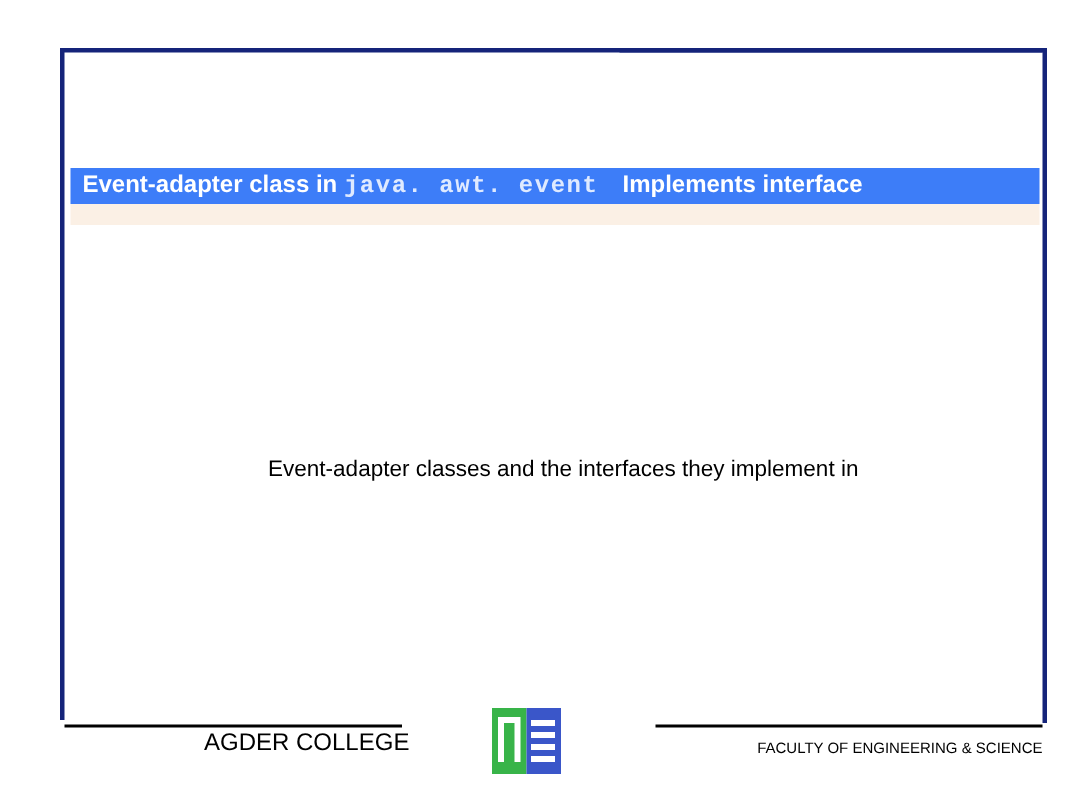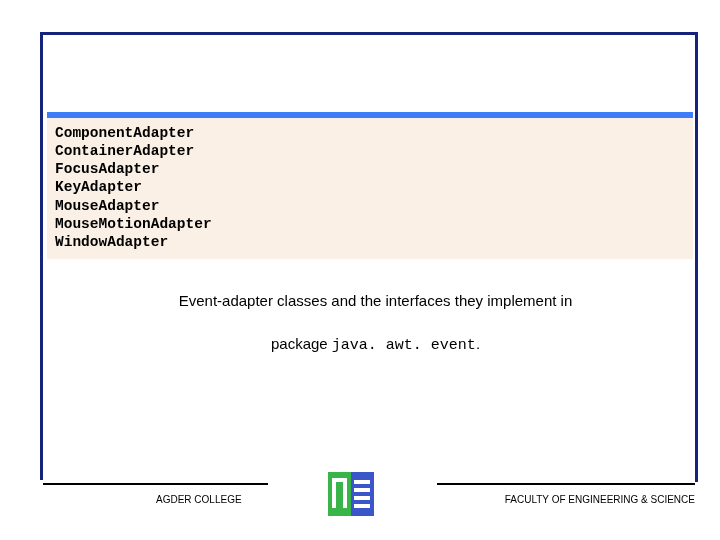--- a/index.html
+++ b/index.html
@@ -76,21 +76,21 @@
     font-size: 14.5px;
     line-height: 1.25;
     color: #000;
   }
   .tbody .col1 { flex: 0 0 360px; white-space: pre; }
   .tbody .col2 { flex: 1; white-space: pre; }
   .caption {
     position: absolute;
     left: 40px;
     right: 25px;
-    top: 292px;
+    top: 304px;
     text-align: center;
     font-size: 15px;
     color: #000;
     padding-left: 16px;
   }
   .caption .line2 {
     margin-top: 26px;
     font-size: 15px;
   }
   .caption .mono {
@@ -107,22 +107,21 @@
     position: absolute;
     right: 25px;
     bottom: 55px;
     width: 258px;
     border-top: 2px solid #000;
   }
   .footer-left {
     position: absolute;
     left: 136px;
     bottom: 35px;
-    font-size: 10px;
-    margin-left: 20px;
+    font-size: 16px;
   }
   .footer-right {
     position: absolute;
     right: 25px;
     bottom: 35px;
     font-size: 10px;
   }
   .logo {
     position: absolute;
     left: 328px;
@@ -162,37 +161,31 @@
     box-shadow: 0 8px 0 #fff, 0 16px 0 #fff, 0 24px 0 #fff;
   }
 </style>
 </head>
 <body>
 
 <div class="frame"></div>
 
 <div class="table">
   <div class="thead">
+    <div class="col1">
+      <span>Event-adapter class in </span><span class="mono">java. awt. event</span>
+    </div>
+    <div class="col2">Implements interface</div>
   </div>
   <div class="tbody">
-    <div class="col1">ComponentAdapter
-ContainerAdapter
-FocusAdapter
-KeyAdapter
-MouseAdapter
-MouseMotionAdapter
-WindowAdapter</div>
   </div>
 </div>
 
 <div class="caption">
   <div>Event-adapter classes and the interfaces they implement in</div>
-  <div class="line2">
-    <span>package </span><span class="mono">java. awt. event</span><span>.</span>
-  </div>
 </div>
 
 <div class="footer-left-rule"></div>
 <div class="footer-right-rule"></div>
 <div class="footer-left">AGDER COLLEGE</div>
 <div class="footer-right">FACULTY OF ENGINEERING &amp; SCIENCE</div>
 
 <div class="logo">
   <div class="l"></div>
   <div class="r"></div>

